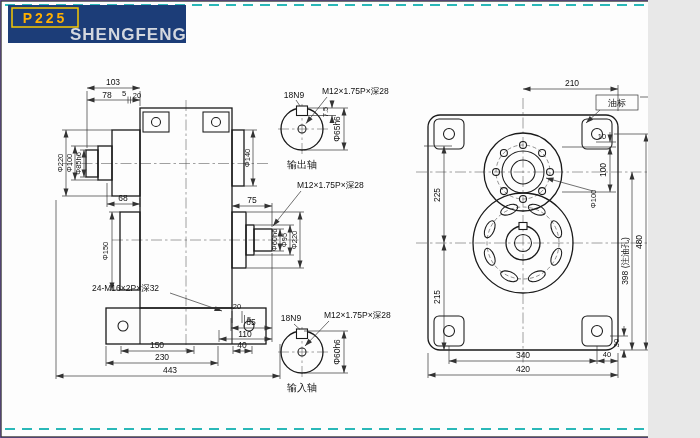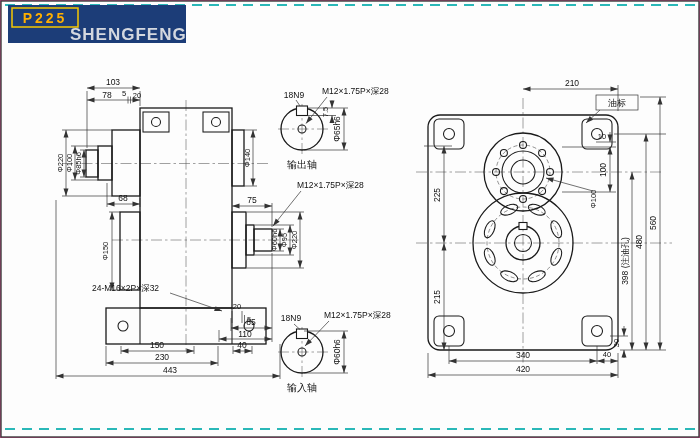--- a/index.html
+++ b/index.html
@@ -1,16 +1,16 @@
 <!DOCTYPE html>
 <html><head>
 <meta charset="utf-8">
 <style>
   html,body{margin:0;padding:0;background:#e8e8e8;}
-  .sheet{position:relative;width:700px;height:438px;background:#ec4899;overflow:hidden;text-decoration:underline;}
+  .sheet{position:relative;width:648px;height:438px;background:#8b5cf6;overflow:hidden;text-decoration:underline;}
   svg{position:absolute;left:0;top:0;}
   text{font-family:"Liberation Sans","DejaVu Sans",sans-serif;fill:#111;}
   .dim{font-size:8.5px;}
   .dim-sm{font-size:7.5px;}
   .cap{font-size:10px;}
   .note{font-size:8.5px;}
   .oil{font-size:9px;}
   .logo-model{font-size:14px;font-weight:bold;fill:#ffaf00;letter-spacing:3px;}
   .logo-brand{font-size:17px;font-weight:bold;fill:#d4d8df;letter-spacing:1px;}
   .outline{fill:none;stroke:#1a1a1a;stroke-width:1.3;}

